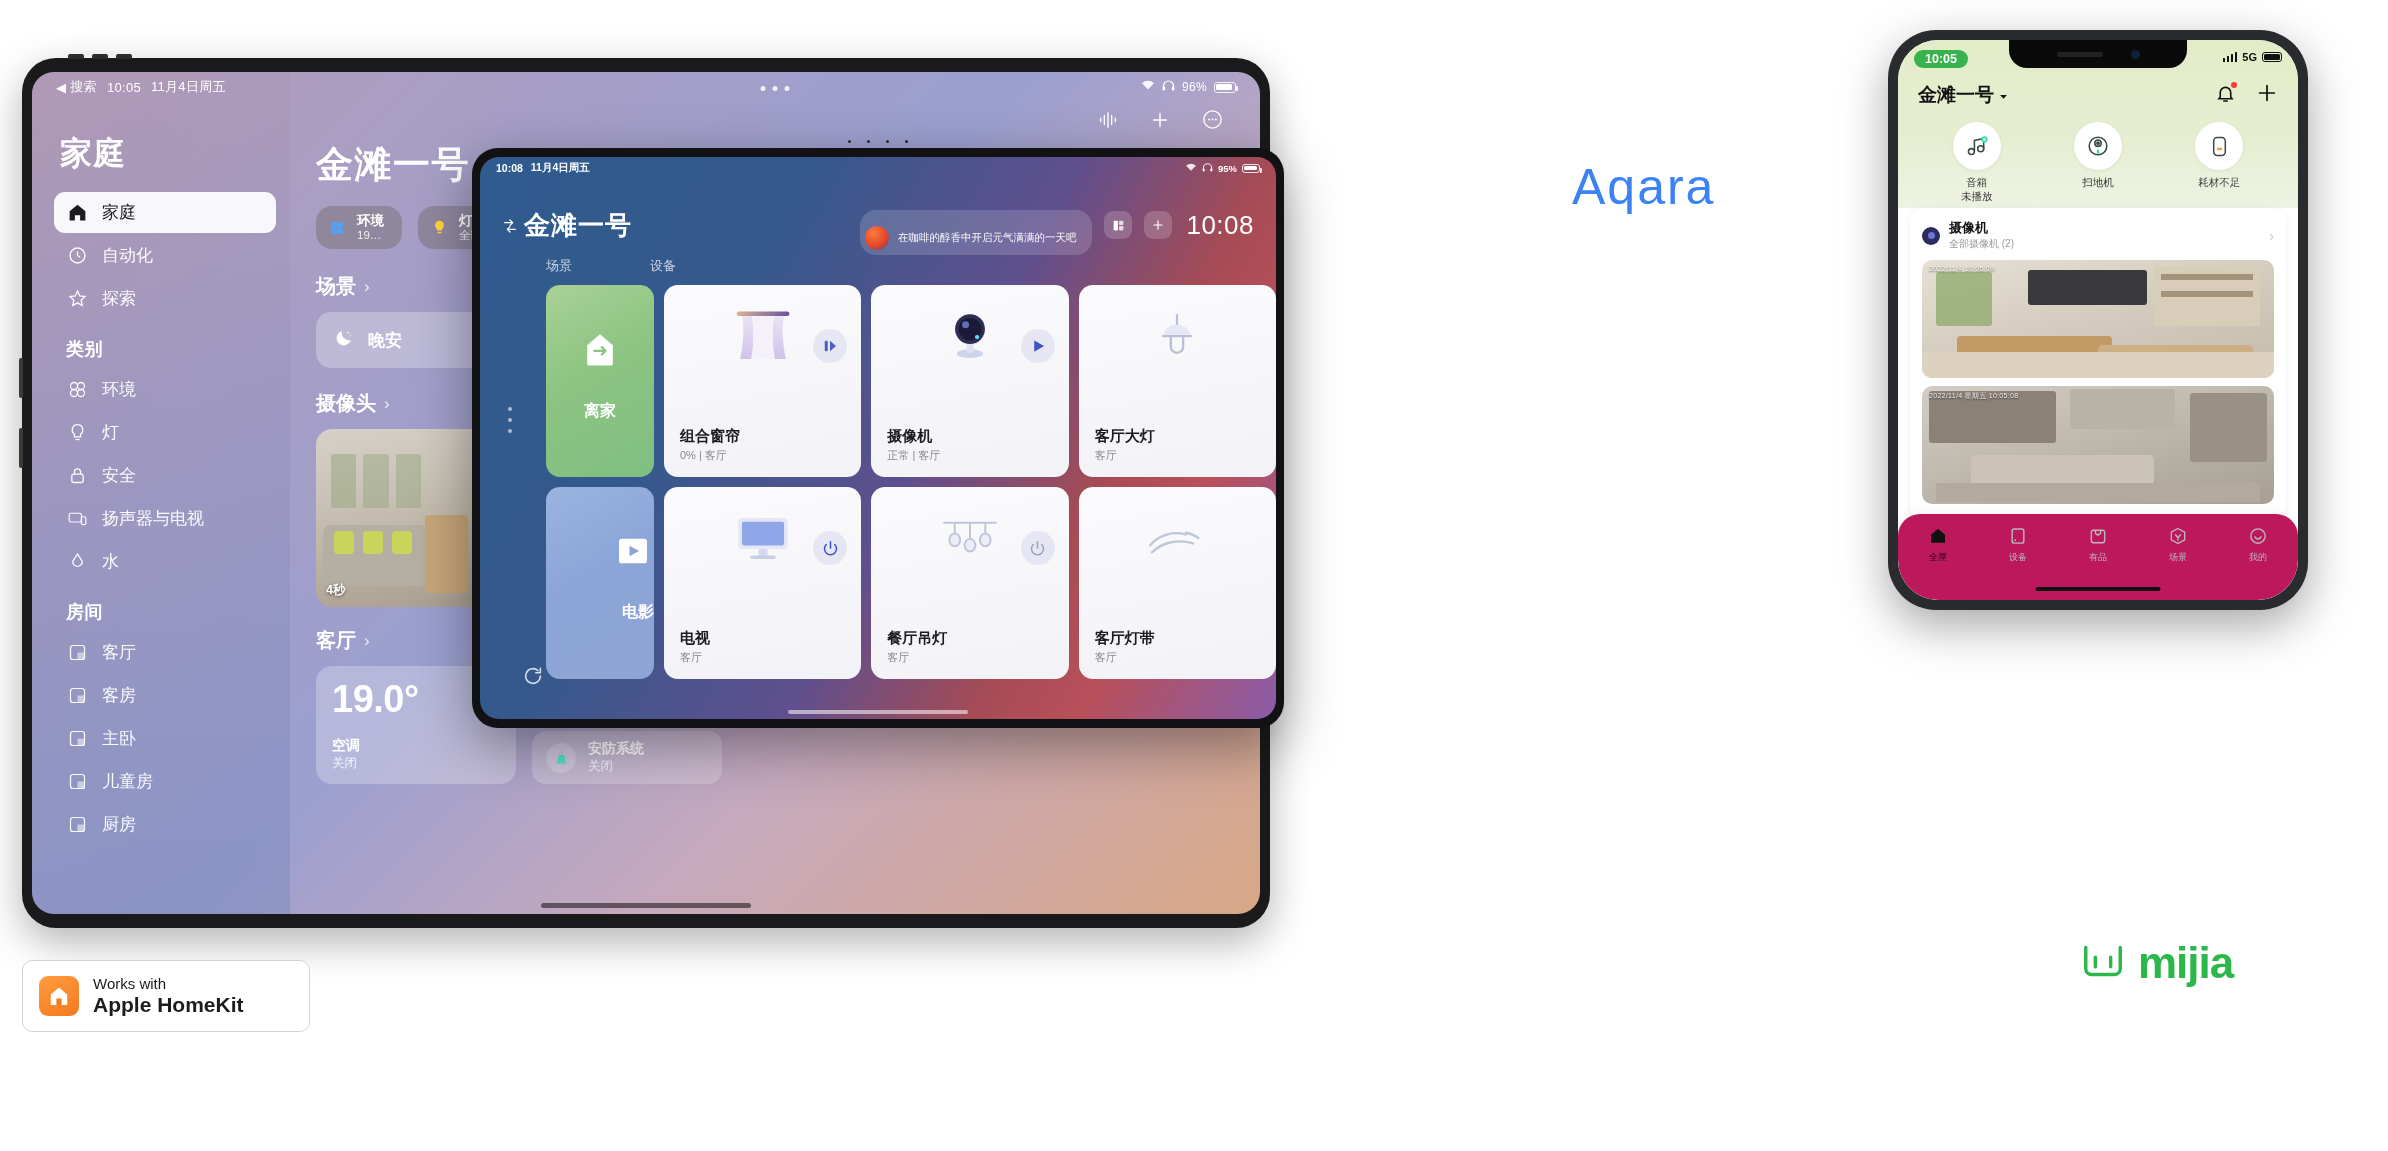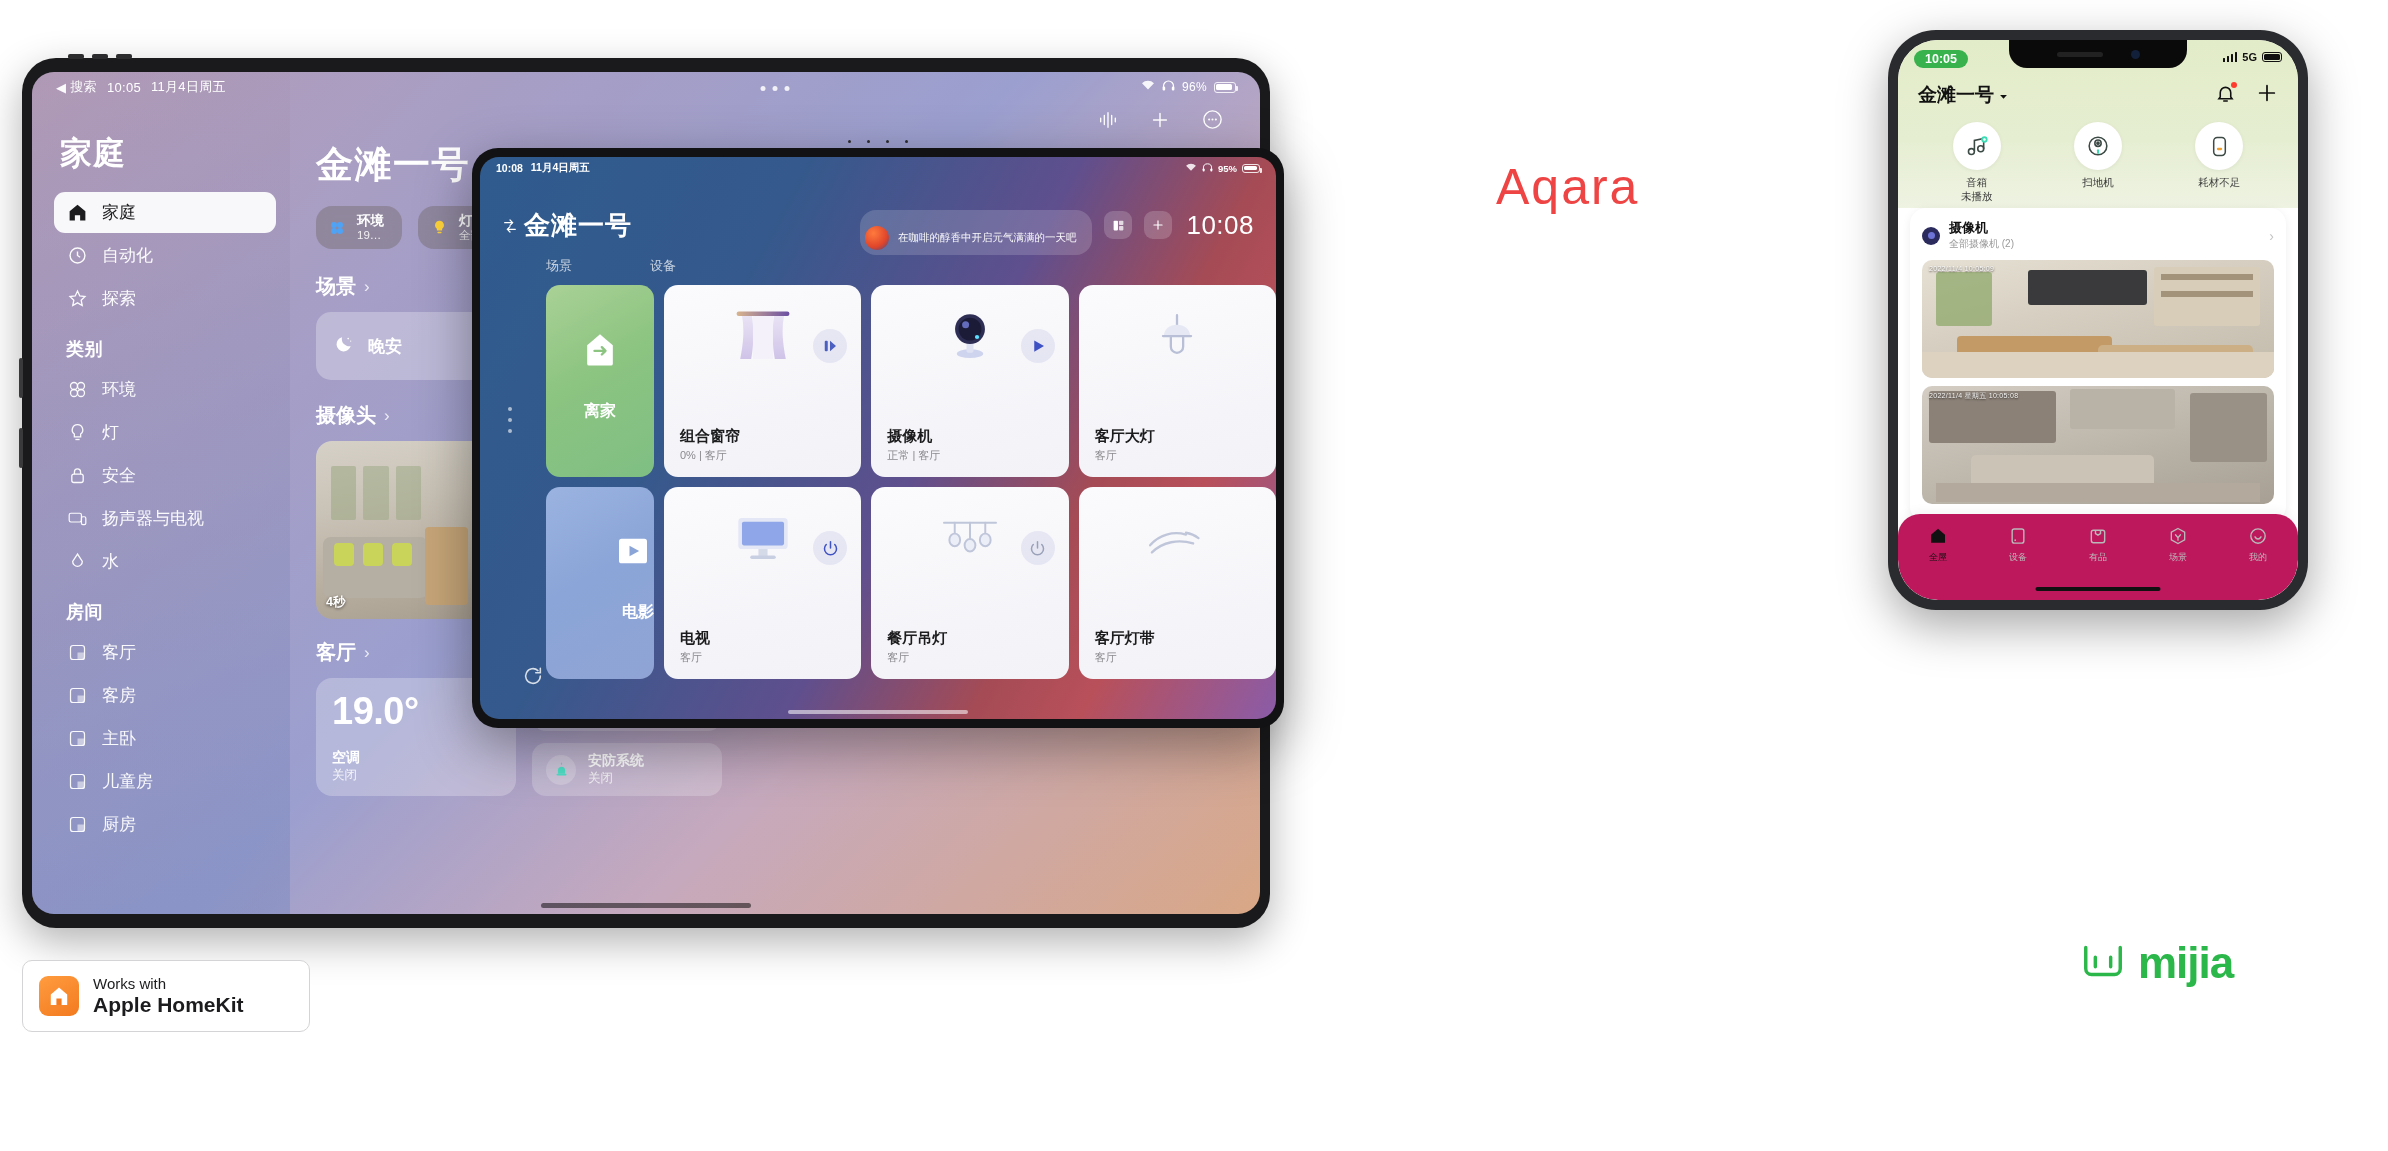--- a/index.html
+++ b/index.html
@@ -68,21 +68,21 @@
     background: rgba(120,110,115,.48); backdrop-filter: blur(8px);
     border-radius: 16px; padding: 7px 16px 7px 11px; min-width: 86px;
   }
   .hk-pill-ico { width:20px;height:20px;display:flex;align-items:center;justify-content:center;}
   .hk-pill-t { font-size:13.5px; font-weight:700; line-height:1.15;}
   .hk-pill-s { font-size:11.5px; opacity:.88; line-height:1.2;}
   .hk-sec-head { display:flex; align-items:center; gap:8px; font-size:20px; font-weight:700; margin: 4px 0 12px;}
   .hk-chev { font-size:17px; opacity:.8; font-weight:400;}
   .hk-scenes { display:flex; gap:16px; margin-bottom:22px;}
   .hk-scene {
-    width: 198px; height: 68px; border-radius: 15px;
+    width: 198px; height: 56px; border-radius: 15px;
     background: rgba(255,255,255,.28); display:flex; align-items:center; gap:14px; padding: 0 18px;
     font-size:17px; font-weight:600;
   }
   .hk-scene.light { background:#f7f5f3; color:#1c1c1e; }
   .hk-cams { display:flex; gap:8px; border-radius:16px; overflow:hidden; width: 560px; height:178px; margin-bottom:20px;}
   .hk-cam { position:relative; flex:1; border-radius:14px; overflow:hidden; }
   .hk-cam-badge { position:absolute; left:10px; bottom:8px; font-size:12.5px; font-weight:600; text-shadow:0 1px 3px rgba(0,0,0,.6);}
   .hk-cam-badge.r { left:auto; right:10px; }
   .hk-room-row { display:flex; gap:16px; }
   .hk-tile-big {
@@ -183,21 +183,21 @@
   .ip-card-chev{margin-left:auto;color:#c4c4c4;font-size:14px;}
   .ip-thumb{height:118px;border-radius:10px;overflow:hidden;margin-bottom:8px;position:relative;}
   .ip-thumb-ts{position:absolute;left:7px;top:5px;font-size:7px;color:rgba(255,255,255,.92);text-shadow:0 1px 2px rgba(0,0,0,.7);letter-spacing:.3px;}
   .ip-tabbar{position:absolute;left:0;right:0;bottom:0;height:86px;background:#be185d;border-radius:22px 22px 40px 40px;display:flex;align-items:flex-start;padding-top:12px;z-index:6;box-shadow:0 -2px 12px rgba(0,0,0,.05);}
   .ip-tab{flex:1;display:flex;flex-direction:column;align-items:center;gap:5px;color:#b9b9b9;}
   .ip-tab.act{color:#111;}
   .ip-tab-lbl{font-size:9px;}
   .ip-homebar2{position:absolute;left:50%;transform:translateX(-50%);bottom:9px;width:125px;height:4.5px;background:#111;border-radius:3px;z-index:7;}
 
   
-  .aqara-logo{position:absolute;left:1496px;top:158px;font-size:50px;color:#ef4444;letter-spacing:2px;font-weight:400;}
+  .aqara-logo{position:absolute;left:1572px;top:158px;font-size:50px;color:#3b82f6;letter-spacing:2px;font-weight:400;}
   .mijia-logo{position:absolute;left:2080px;top:938px;display:flex;gap:12px;color:#2cb74a;}
   .mijia-logo .txt{font-size:44px;font-weight:600;letter-spacing:-1px;}
   .homekit-badge{
     position:absolute;left:22px;top:960px;width:288px;height:72px;
     border:1.6px solid #d4d4d6;border-radius:10px;display:flex;align-items:center;gap:14px;padding:0 16px;background:#fff;
   }
   .hk-badge-ico{width:40px;height:40px;border-radius:9px;background:linear-gradient(150deg,#ff9c3f,#f37a1f);display:flex;align-items:center;justify-content:center;}
   .hk-badge-t1{font-size:15px;color:#1c1c1e;line-height:1.15;}
   .hk-badge-t2{font-size:21px;font-weight:700;color:#1c1c1e;line-height:1.15;}
 

